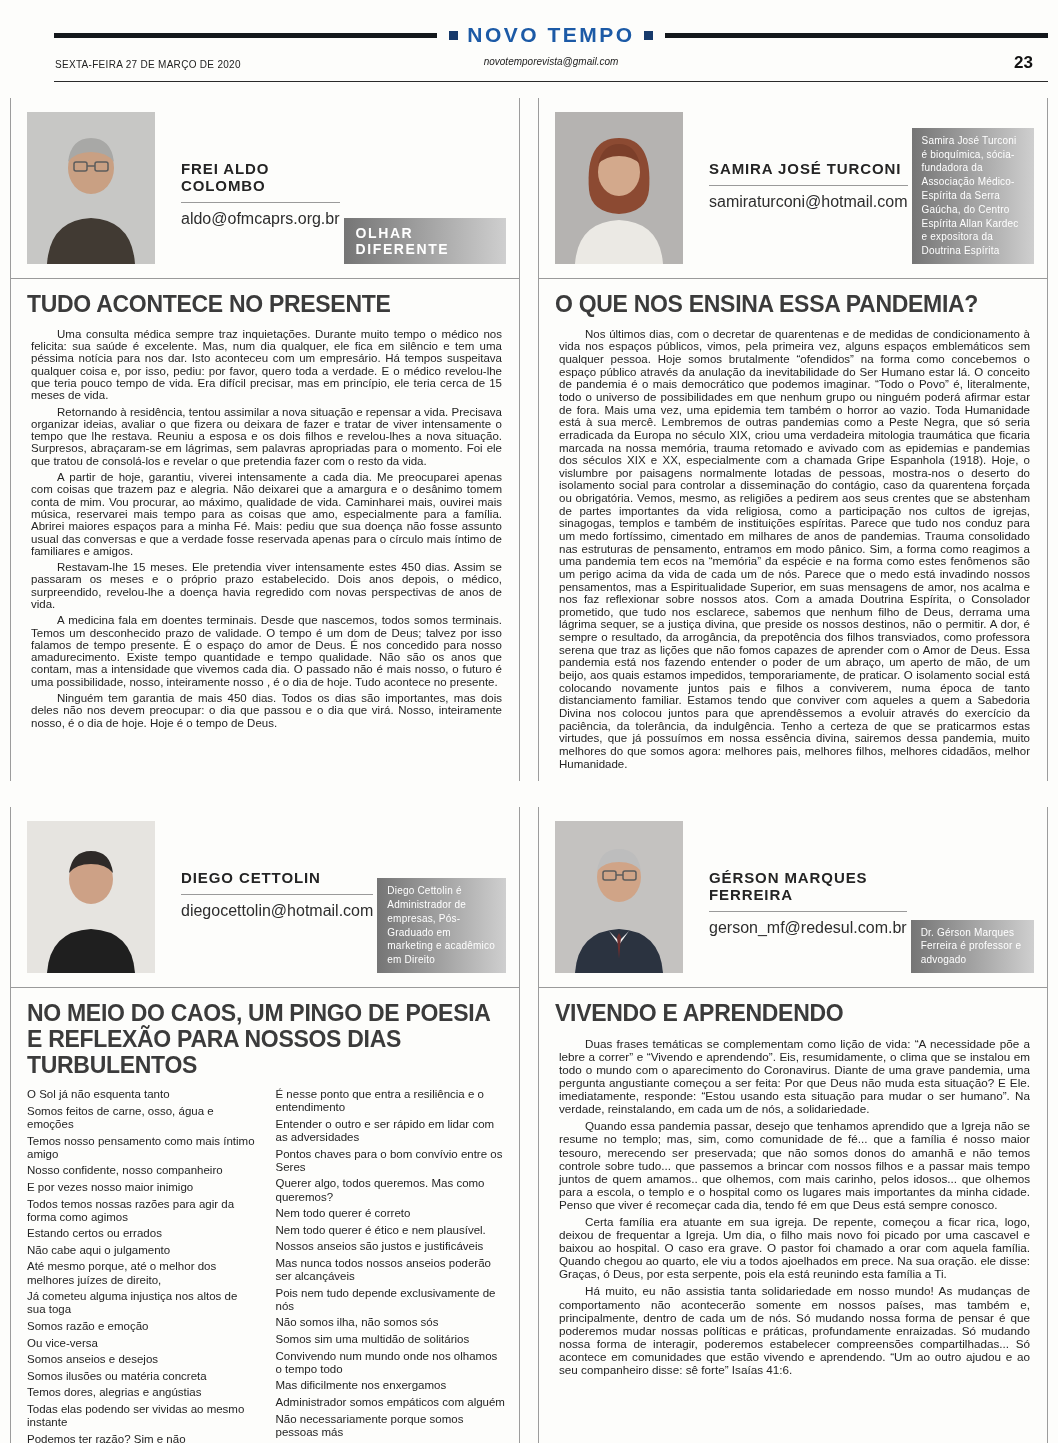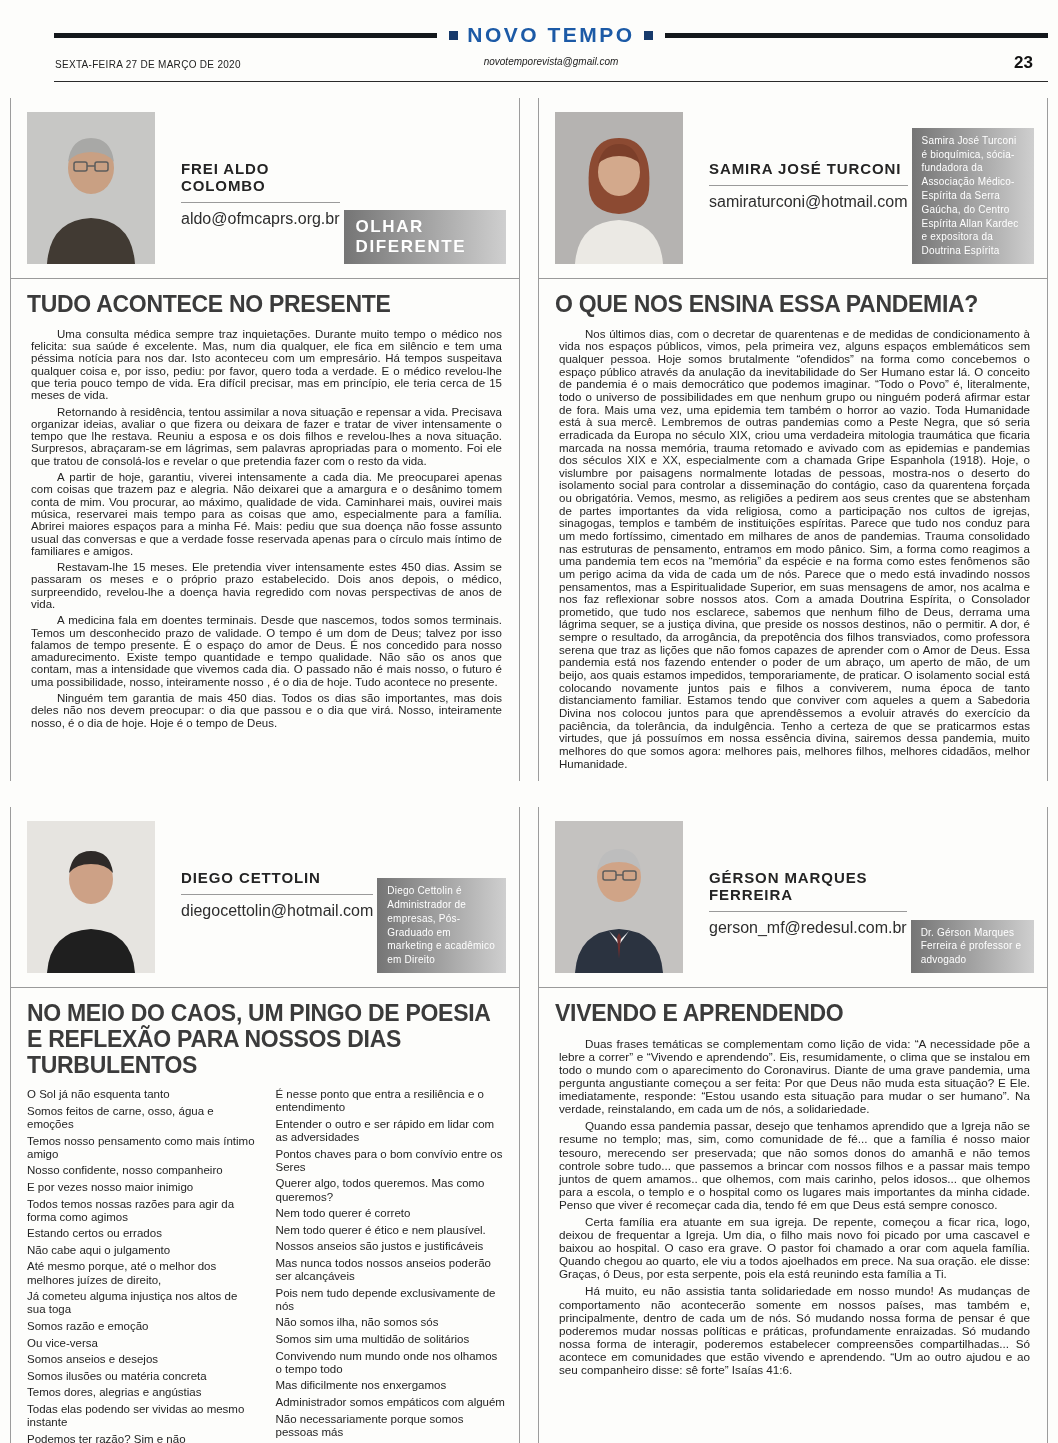--- a/index.html
+++ b/index.html
@@ -41,21 +41,21 @@
   .author-info { flex:1; display:flex; flex-direction:row; min-width:0;justify-content:flex-end; }
   .author-top { padding:48px 4px 0 26px; }
   .author-name { font-size:15px; font-weight:bold; letter-spacing:0.9px; color:#242424; }
   .name-rule { height:1px; background:#9a9a9a; margin:8px 0 7px; }
   .author-email { font-size:16px; color:#2d2d2d; }
   .banner {
     margin-top:auto;
     background:linear-gradient(to right, #757575, #cfcfcf);
     color:#ffffff; padding:6px 10px;
   }
-  .banner-title { font-size:17px; font-weight:bold; letter-spacing:1.6px; padding:7px 12px; }
+  .banner-title { font-size:14px; font-weight:bold; letter-spacing:1.6px; padding:7px 12px; }
   .banner-bio { font-size:10px; line-height:1.38; letter-spacing:0.2px; }
 
   
   .headline-rule { height:1px; background:#9a9a9a; margin:14px -13px 0 -16px; }
   .headline {
     margin-top:13px; font-size:23px; font-weight:bold;
     letter-spacing:-0.3px; color:#3b3b3b; line-height:1.12;
   }
   .body { margin-top:10px; text-align:justify; color:#242424; }
   .body .para { font-size:11.5px; line-height:1.07; text-indent:26px; margin:4px; }

